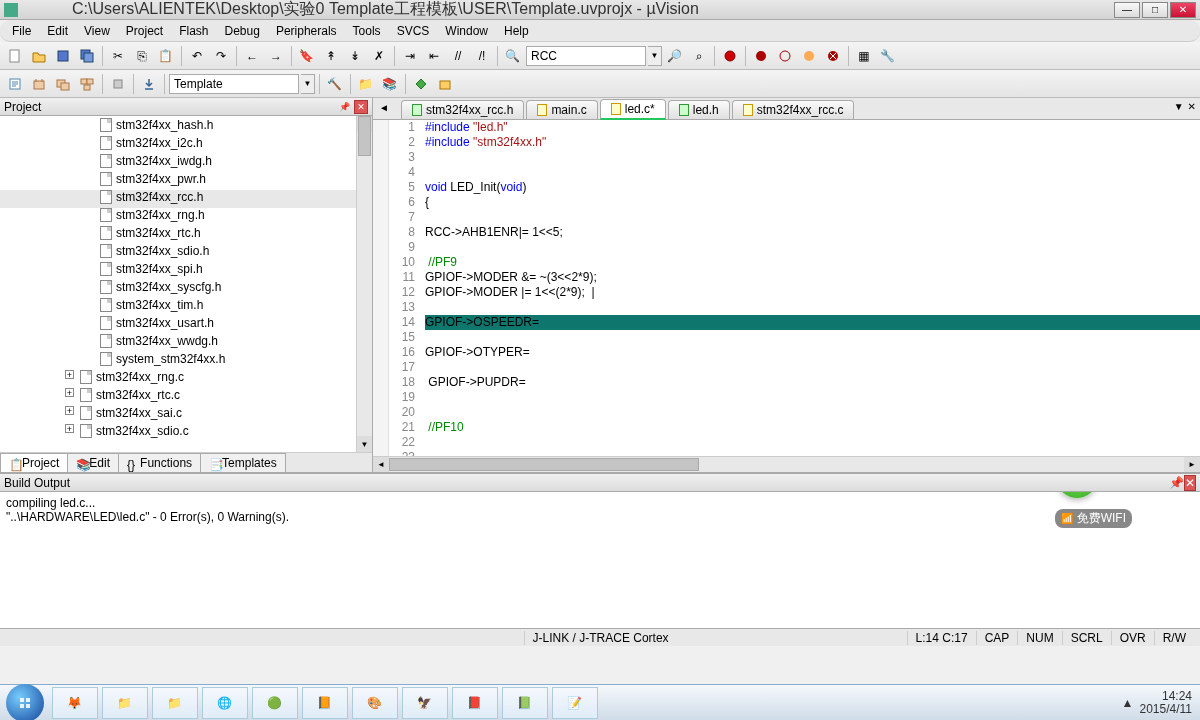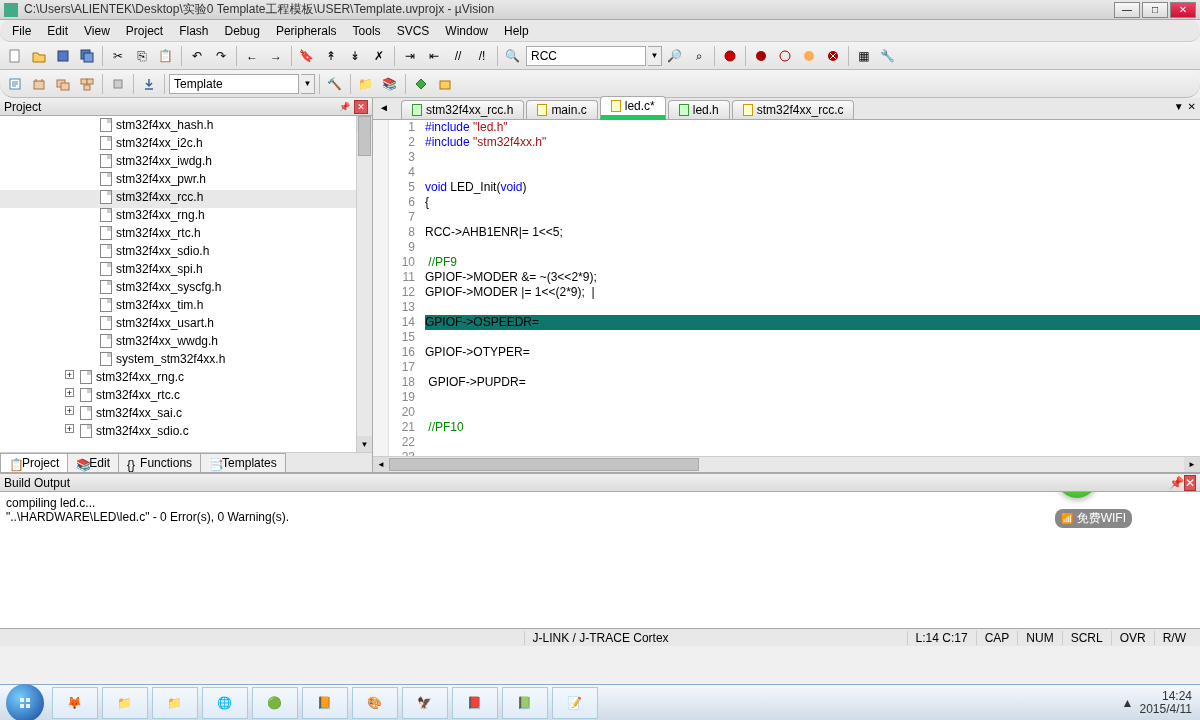--- a/index.html
+++ b/index.html
@@ -1,30 +1,30 @@
 <!DOCTYPE html>
 <html><head>
 <meta charset="utf-8">
 <style>
 * { margin: 0; padding: 0; box-sizing: border-box; font-family: "Segoe UI", Tahoma, sans-serif; font-size: 12px; }
 body { background: #f0f0f0; width: 1200px; height: 720px; overflow: hidden; position: relative; }
 .title-bar { height: 20px; background: linear-gradient(#e8e8e8,#d4d4d4); display: flex; align-items: center; padding: 0 4px; border-bottom: 1px solid #aaa; }
 .title-bar .app-icon { width: 14px; height: 14px; background: #4a8; margin-right: 6px; }
-.title-bar .title-text { flex: 1; color: #333; font-size: 12px; }
+.title-bar .title-text { flex: 1; color: #333; font-size: 16px; margin-left: 48px; }
 .win-btns { display: flex; gap: 2px; }
 .win-btn { width: 26px; height: 16px; display: flex; align-items: center; justify-content: center; border: 1px solid #888; background: linear-gradient(#f8f8f8,#dcdcdc); font-size: 10px; cursor: pointer; }
 .win-btn.close { background: linear-gradient(#e46,#c13); color: #fff; }
 .menu-bar { height: 22px; background: #e8e8e8; display: flex; align-items: center; padding: 0 4px; border-bottom: 1px solid #ccc; border-radius: 10px; }
 .menu-item { padding: 2px 8px; cursor: pointer; }
 .toolbar { height: 28px; background: linear-gradient(#f4f4f4,#e4e4e4); display: flex; align-items: center; padding: 0 4px; gap: 2px; border-bottom: 1px solid #bbb; }
 .tb-btn { width: 22px; height: 22px; display: flex; align-items: center; justify-content: center; cursor: pointer; border: 1px solid transparent; }
 .tb-sep { width: 1px; height: 20px; background: #bbb; margin: 0 2px; }
 .tb-search { width: 120px; height: 20px; border: 1px solid #aaa; padding: 0 4px; font-size: 11px; display:flex; align-items:center; background:#fff;}
 .tb-dd { width: 14px; height: 20px; border: 1px solid #aaa; border-left:none; background: #eee; display:flex;align-items:center;justify-content:center;font-size:8px;cursor:pointer;}
-.toolbar2 { height: 28px; background: linear-gradient(#f4f4f4,#e4e4e4); display: flex; align-items: center; padding: 0 4px; gap: 2px; border-bottom: 1px solid #bbb; border-radius: 14px; }
+.toolbar2 { height: 28px; background: linear-gradient(#f4f4f4,#e4e4e4); display: flex; align-items: center; padding: 0 4px; gap: 2px; border-bottom: 1px solid #bbb; }
 .target-combo { width: 130px; height: 20px; border: 1px solid #aaa; background: #fff; display: flex; align-items: center; padding: 0 4px; font-size: 11px; }
 .main-area { display: flex; height: 374px; }
 .project-pane { width: 373px; display: flex; flex-direction: column; border-right: 1px solid #aaa; background: #fff; }
 .pane-header { height: 18px; background: linear-gradient(#f0f0f0,#dcdcdc); display: flex; align-items: center; padding: 0 4px; border-bottom: 1px solid #aaa; font-size: 11px; }
 .pane-header .spacer { flex:1; }
 .pane-header .hbtn { width: 14px; height: 14px; display:flex;align-items:center;justify-content:center;font-size:9px;cursor:pointer;margin-left:2px; }
 .hbtn.close { background:#d55; color:#fff; border:1px solid #a33;}
 .tree { flex: 1; overflow-y: auto; padding: 2px 0; position: relative; }
 .tree-item { display: flex; align-items: flex-start; height: 18px; padding-left: 100px; cursor: pointer; font-size: 12px; }
 .tree-item.sel { background: #e8e8e8; }
@@ -37,21 +37,21 @@
 .tree-scroll .arrow { position:absolute; left:0; right:0; height:16px; background:#ddd; display:flex;align-items:center;justify-content:center;font-size:8px;}
 .tree-scroll .arrow.down { bottom:0; }
 .pane-tabs { height: 20px; background: #e8e8e8; display: flex; align-items: flex-end; border-top: 1px solid #ccc; }
 .ptab { padding: 2px 8px; border: 1px solid #aaa; border-bottom:none; margin-right:-1px; background: #f0f0f0; font-size: 11px; cursor:pointer; display:flex;align-items:center;gap:3px;}
 .ptab.active { background: #fff; }
 .ptab .pti { width:10px;height:10px; }
 .editor-pane { flex: 1; display: flex; flex-direction: column; background: #fff; position:relative;}
 .editor-tabs { height: 22px; background: #e8e8e8; display: flex; align-items: flex-end; padding-left: 28px; border-bottom: 1px solid #aaa; position:relative;}
 .editor-tabs .nav-arrow { position:absolute; left:6px; top:4px; width:12px; font-size:10px; cursor:pointer;}
 .etab { padding: 2px 10px; border: 1px solid #aaa; border-bottom:none; margin-right: 2px; background: linear-gradient(#fafafa,#e0e0e0); border-radius: 4px 4px 0 0; font-size: 11px; cursor:pointer; display:flex;align-items:center;gap:4px;}
-.etab.active { background: #fff; border-bottom:5px solid #22c55e; margin-bottom:-1px; }
+.etab.active { background: #fff; border-bottom:2px solid #22c55e; margin-bottom:-1px; }
 .etab .ti { width:10px;height:12px;border:1px solid #888;background:#fff;}
 .etab .ti.c { border-color:#c90; background:#ffc;}
 .etab .ti.h { border-color:#393; background:#cfc;}
 .editor-tabs .right-btns { position:absolute; right:4px; top:3px; display:flex; gap:4px; }
 .editor-tabs .right-btns span { font-size:10px; cursor:pointer; }
 .code-area { flex: 1; display: flex; overflow: hidden; font-family: Consolas, monospace; font-size: 13px; position:relative;}
 .gutter-bp { width: 16px; background: #f4f4f4; border-right:1px solid #e0e0e0;}
 .gutter-ln { width: 30px; background: #fff; text-align: right; padding-right: 4px; color: #888; }
 .gutter-ln div, .code-lines div { height: 15px; line-height: 15px; white-space: pre; }
 .code-lines { flex:1; padding-left: 6px; }

